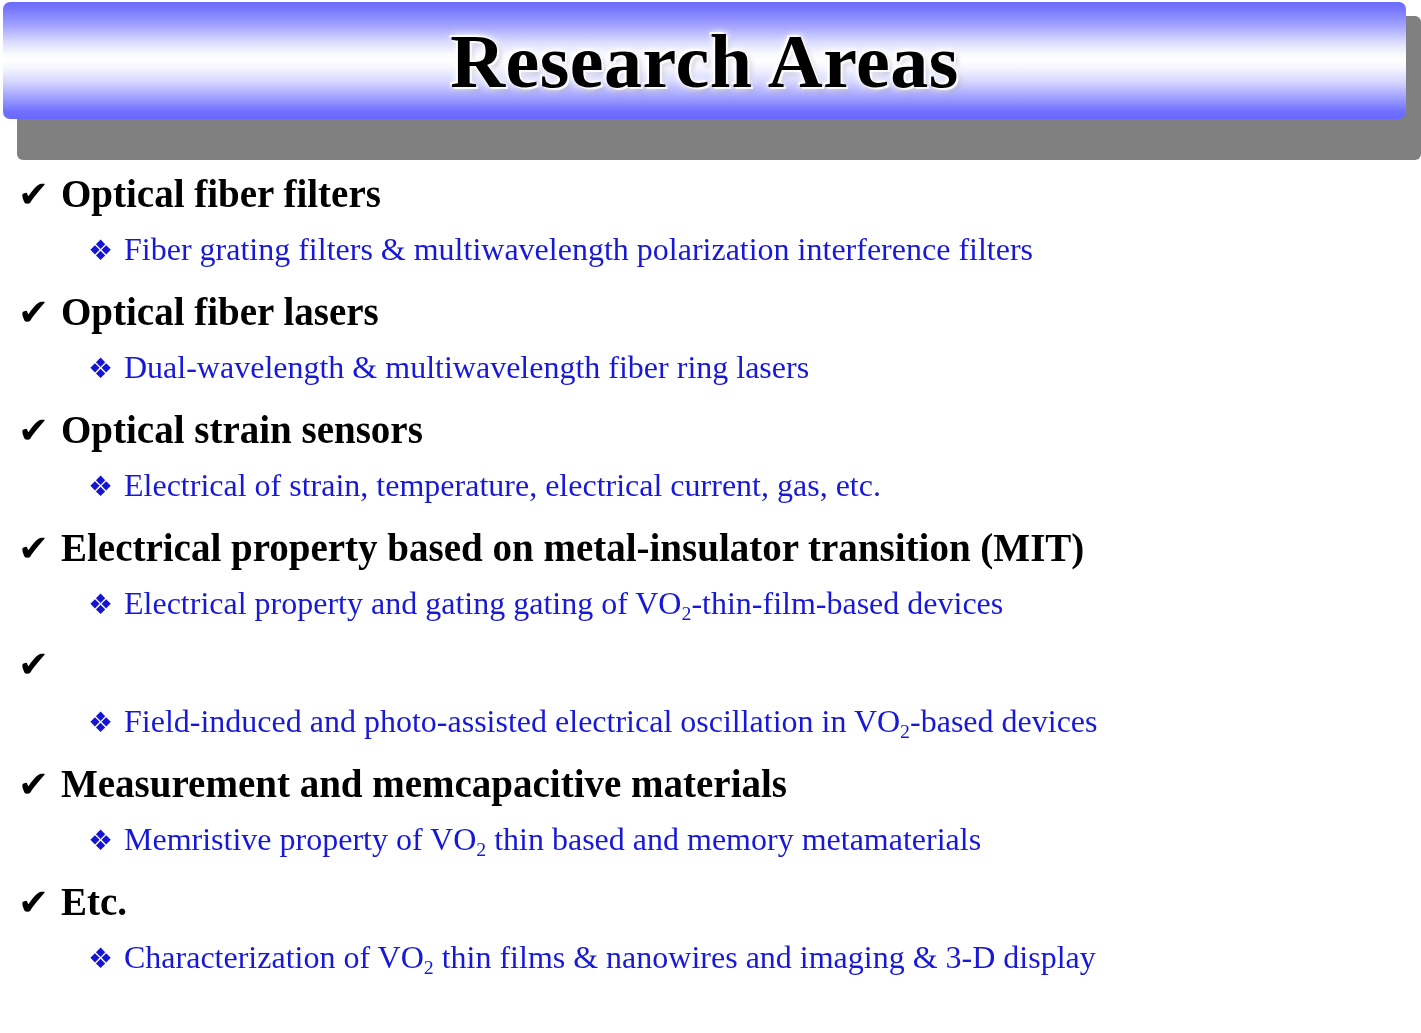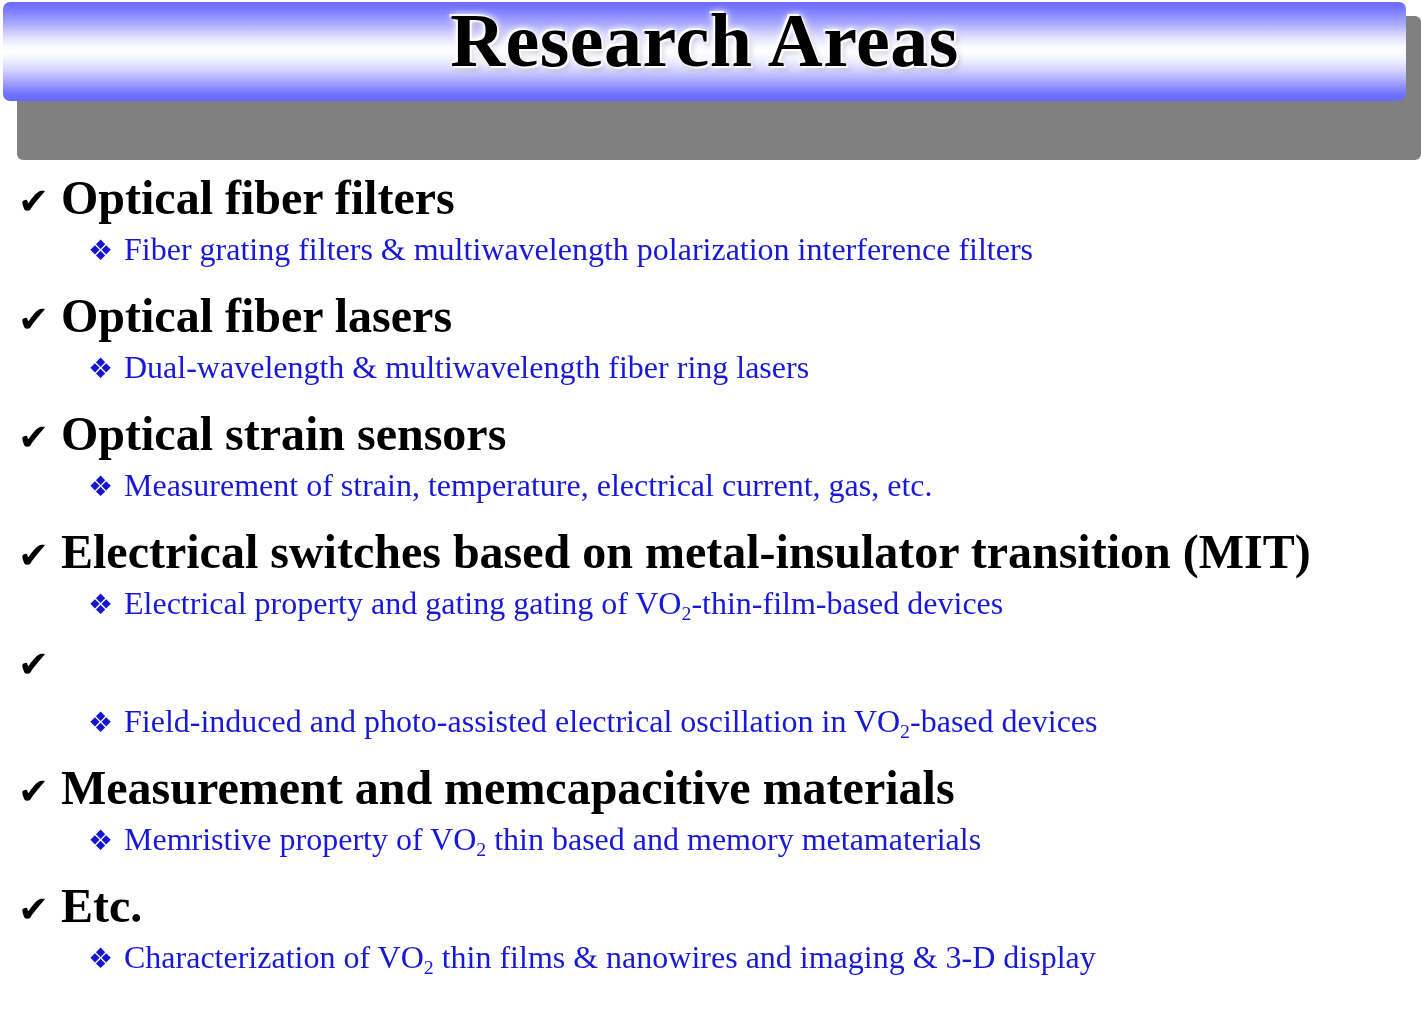--- a/index.html
+++ b/index.html
@@ -30,36 +30,36 @@
     width: 1404px;
     height: 144px;
     background: #808080;
     border-radius: 6px;
   }
   #title-banner {
     position: absolute;
     left: 3px;
     top: 2px;
     width: 1403px;
-    height: 99px;
+    height: 117px;
     border-radius: 7px;
     background: linear-gradient(to bottom,
         #6c6cff 0%,
         #7676ff 6%,
         #a9a9ff 22%,
         #dedeff 35%,
         #f8f8ff 44%,
         #ffffff 50%,
         #f4f4ff 57%,
         #d6d6ff 68%,
         #a3a3ff 81%,
         #7272ff 93%,
         #6868ff 100%);
     display: flex;
-    align-items: flex-start;
+    align-items: center;
     justify-content: center;
   }
   #page-title {
     font-family: "Liberation Serif", "DejaVu Serif", serif;
     font-weight: bold;
     font-size: 76px;
     line-height: 1;
     color: #000000;
     letter-spacing: 0.5px;
     text-shadow:
@@ -102,21 +102,21 @@
     font-family: "DejaVu Sans", sans-serif;
     font-weight: bold;
   }
   .marker-diamond {
     font-size: 28px;
     color: #1414d2;
     width: 36px;
     font-family: "DejaVu Sans", sans-serif;
   }
   .text-l1 {
-    font-size: 48px;
+    font-size: 39px;
     font-weight: bold;
     color: #000000;
     line-height: 1;
     white-space: nowrap;
   }
   .text-l2 {
     font-size: 32px;
     font-weight: normal;
     color: #1818d8;
     line-height: 1;
@@ -153,25 +153,25 @@
     <div class="bullet-row level-2">
       <span class="marker marker-diamond">❖</span>
       <span class="text-l2"><span>Dual-wavelength &amp; multiwavelength fiber ring lasers</span></span>
     </div>
     <div class="bullet-row level-1">
       <span class="marker marker-check">✔</span>
       <span class="text-l1">Optical strain sensors</span>
     </div>
     <div class="bullet-row level-2">
       <span class="marker marker-diamond">❖</span>
-      <span class="text-l2"><span>Measurement of strain, temperature, electrical current, gas, etc.</span></span>
+      <span class="text-l2"><span>Electrical of strain, temperature, electrical current, gas, etc.</span></span>
     </div>
     <div class="bullet-row level-1">
       <span class="marker marker-check">✔</span>
-      <span class="text-l1">Electrical switches based on metal-insulator transition (MIT)</span>
+      <span class="text-l1">Electrical property based on metal-insulator transition (MIT)</span>
     </div>
     <div class="bullet-row level-2">
       <span class="marker marker-diamond">❖</span>
       <span class="text-l2"><span>Electrical property and gating gating of VO</span><sub>2</sub><span>-thin-film-based devices</span></span>
     </div>
     <div class="bullet-row level-1">
       <span class="marker marker-check">✔</span>
     </div>
     <div class="bullet-row level-2">
       <span class="marker marker-diamond">❖</span>

